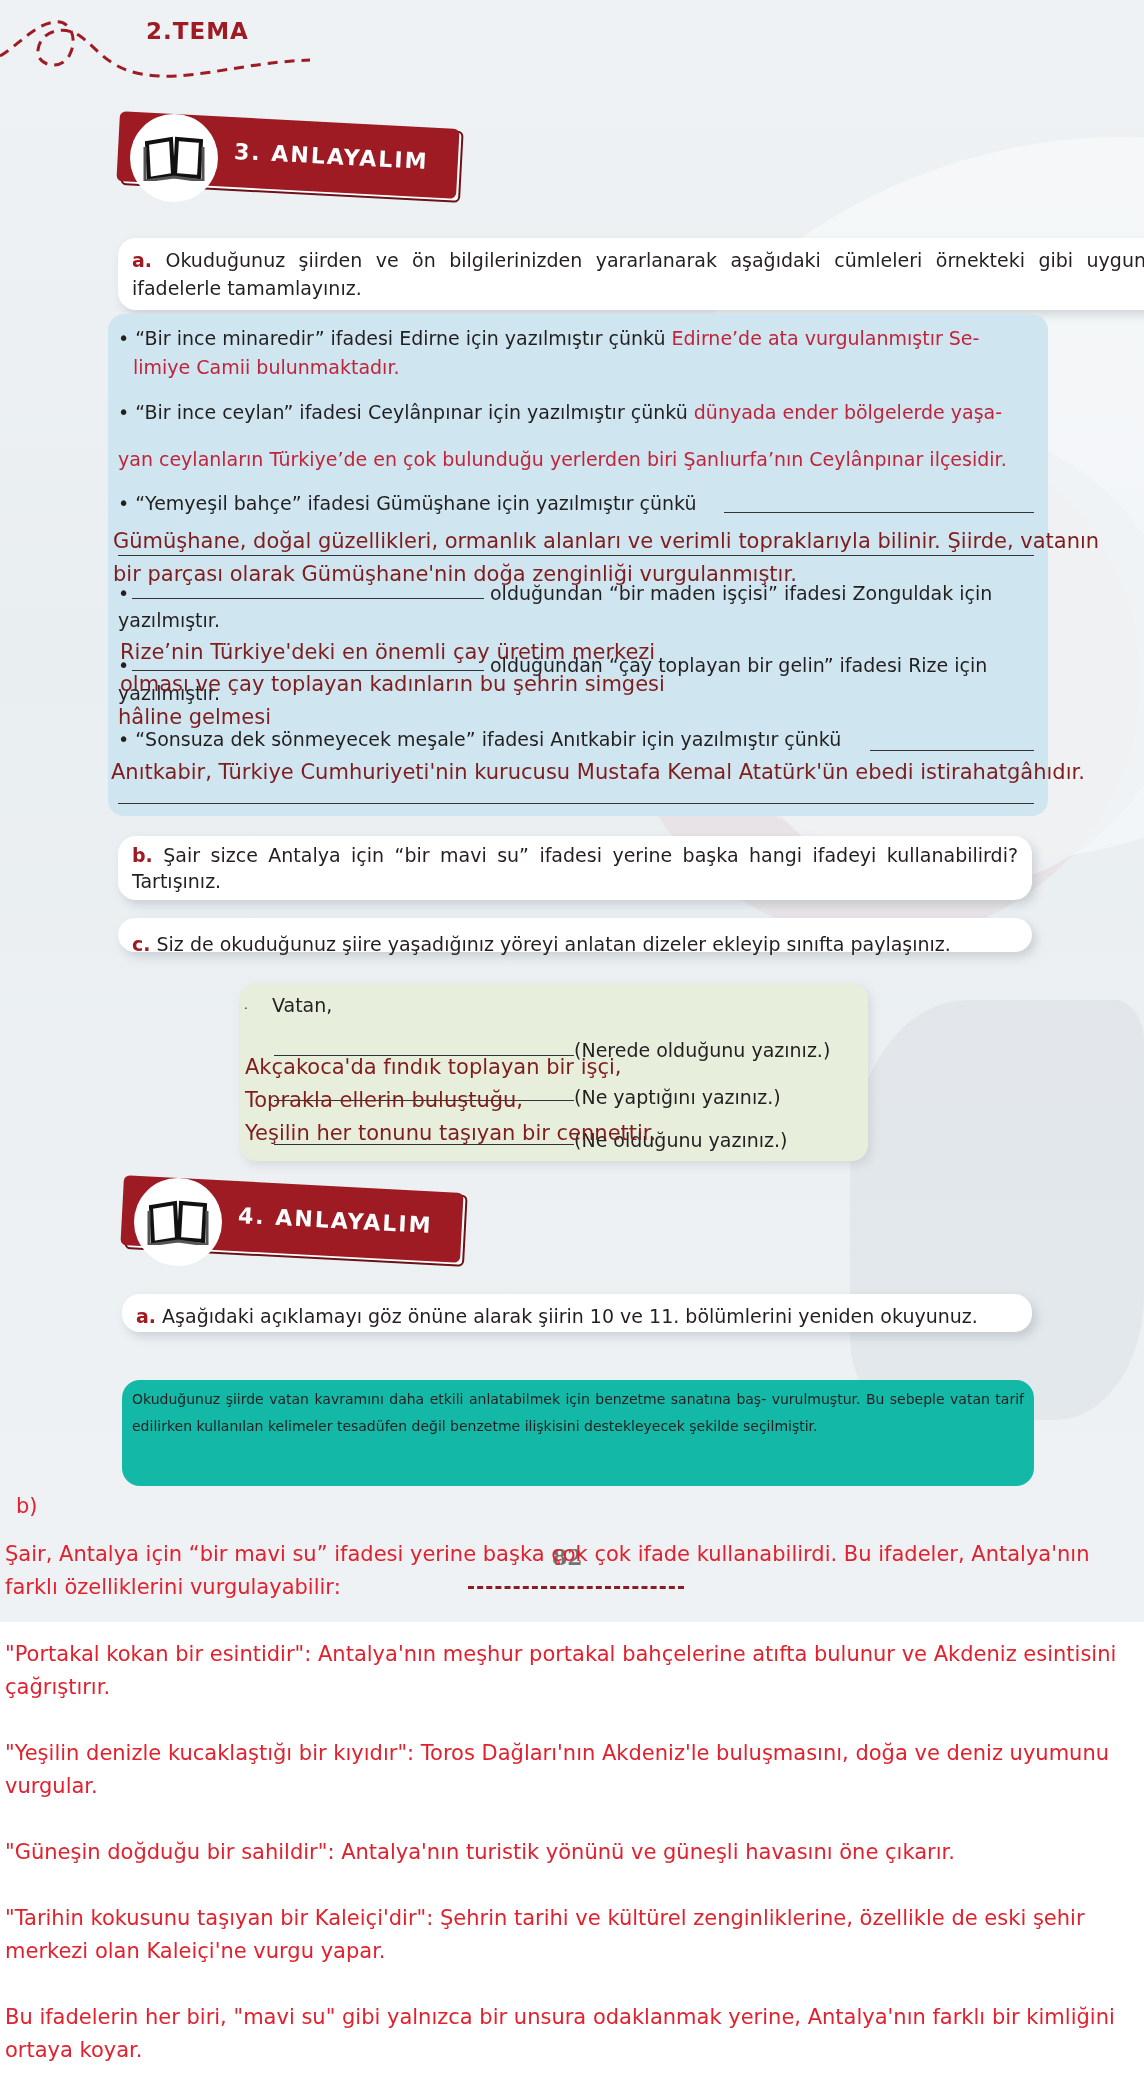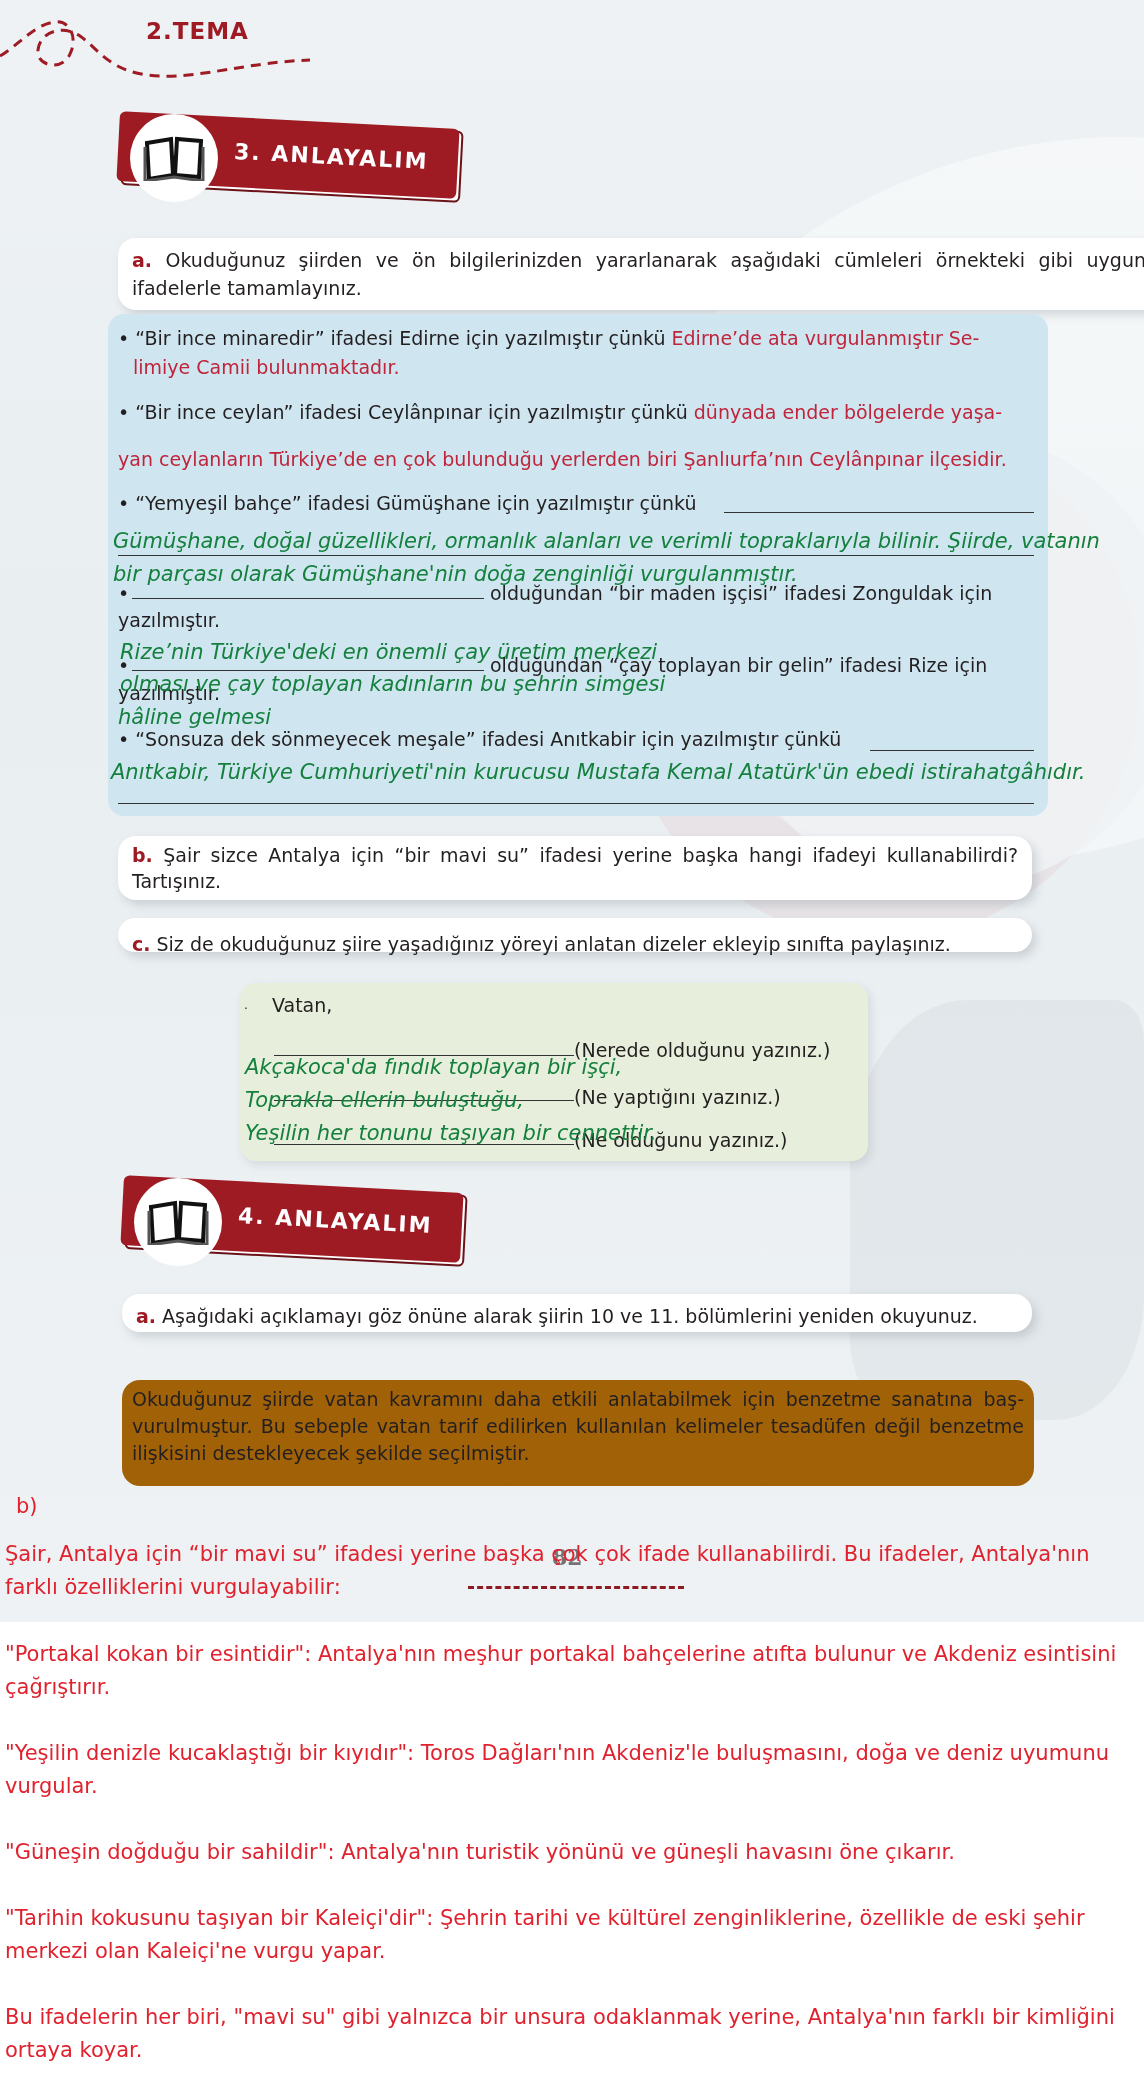--- a/index.html
+++ b/index.html
@@ -63,34 +63,34 @@
   }
   .pill .letter { color: #9e1b24; font-weight: bold; }
 
   
   .blue-box {
     position: absolute; left: 108px; top: 314px; width: 940px; height: 502px;
     background: #cfe6f1; border-radius: 16px;
   }
   .row { position: absolute; font-size: 19px; line-height: 26px; color: #231f20; white-space: nowrap; }
   .red { color: #c0243a; }
-  .ans { position: absolute; color: #15803d; font-size: 21px; line-height: 28px; white-space: nowrap; font-style: italic; }
+  .ans { position: absolute; color: #7f1d1d; font-size: 21px; line-height: 28px; white-space: nowrap; }
   .line { position: absolute; height: 1px; background: #333; }
 
   
   .green-box {
     position: absolute; left: 240px; top: 983px; width: 628px; height: 178px;
     background: #e7efdc; border-radius: 16px; box-shadow: 3px 4px 10px rgba(120,130,140,0.2);
   }
 
   
   .info-box {
     position: absolute; left: 122px; top: 1380px; width: 912px; height: 106px;
-    background: #a16207; border-radius: 18px; padding: 6px 10px;
-    font-size: 19px; line-height: 27px; color: #231f20; text-align: justify;
+    background: #14b8a6; border-radius: 18px; padding: 6px 10px;
+    font-size: 14px; line-height: 27px; color: #231f20; text-align: justify;
   }
 
   .answer-text { position: absolute; left: 5px; color: #e0222e; font-size: 21px; line-height: 33px; width: 1130px; }
 
   .page-num {
     position: absolute; left: 552px; top: 1544px; font-family: "DejaVu Serif", serif;
     font-weight: bold; font-size: 22px; color: #737373;
   }
   .page-dash {
     position: absolute; left: 468px; top: 1586px; width: 216px; height: 0;

